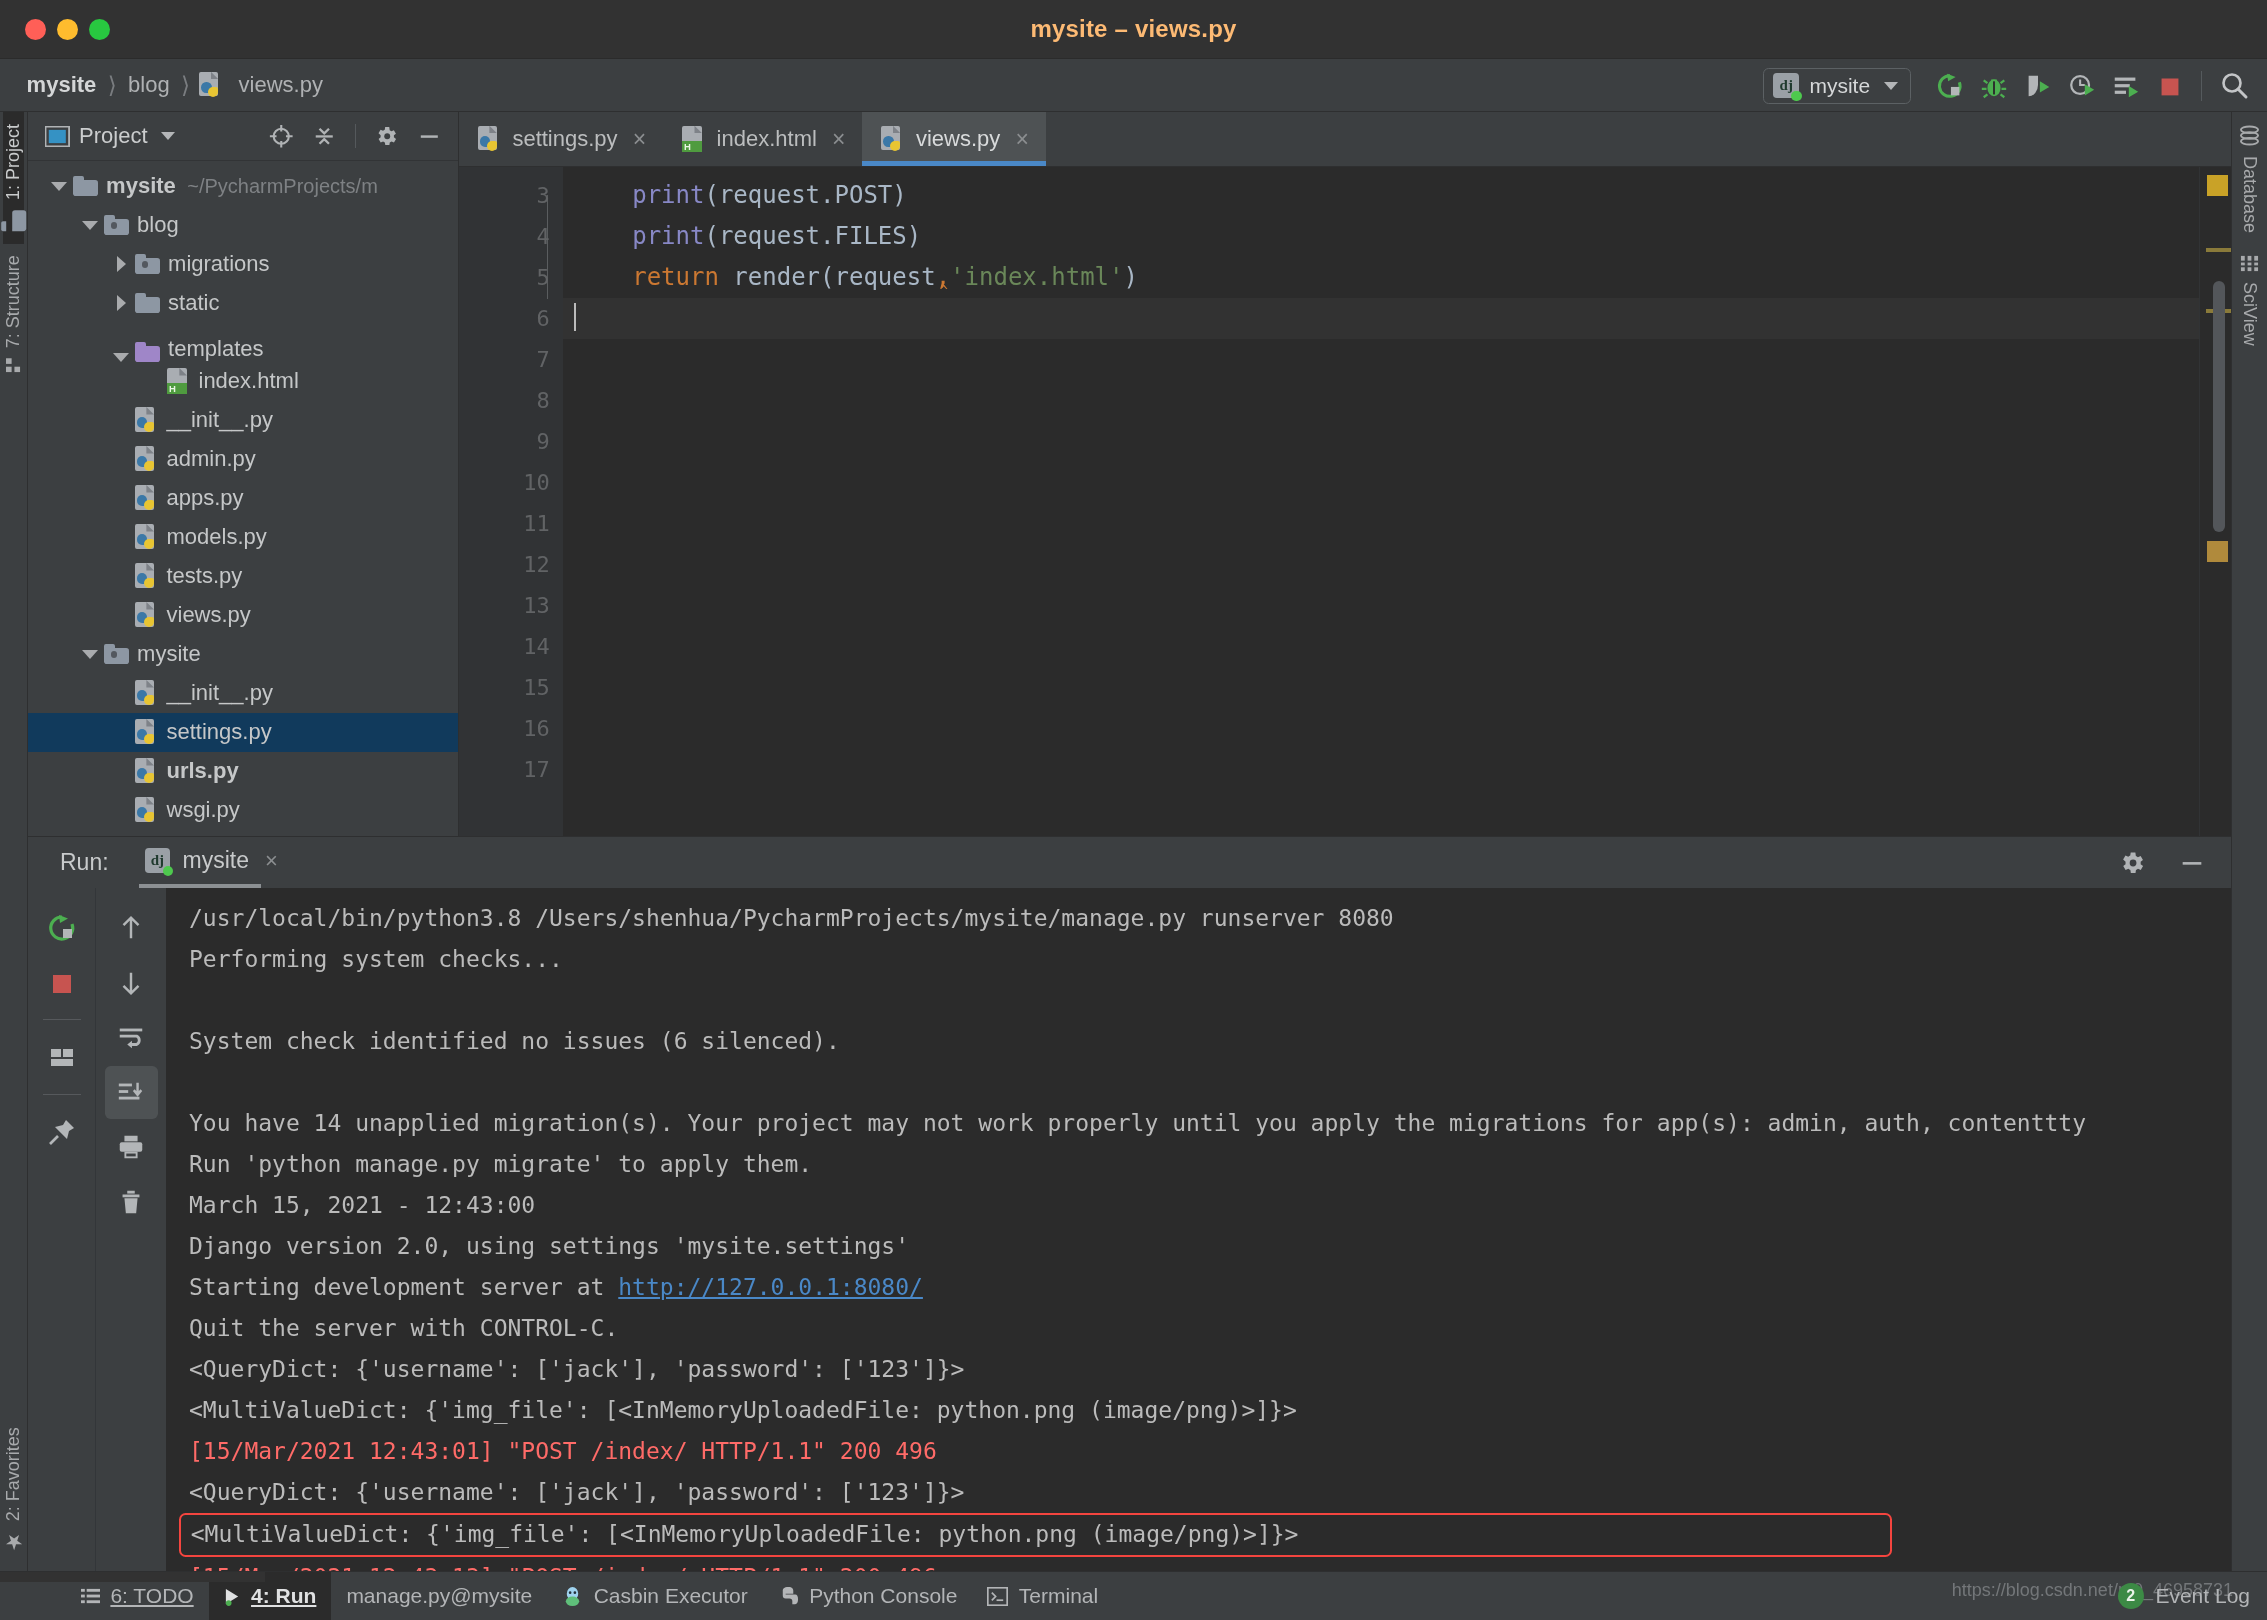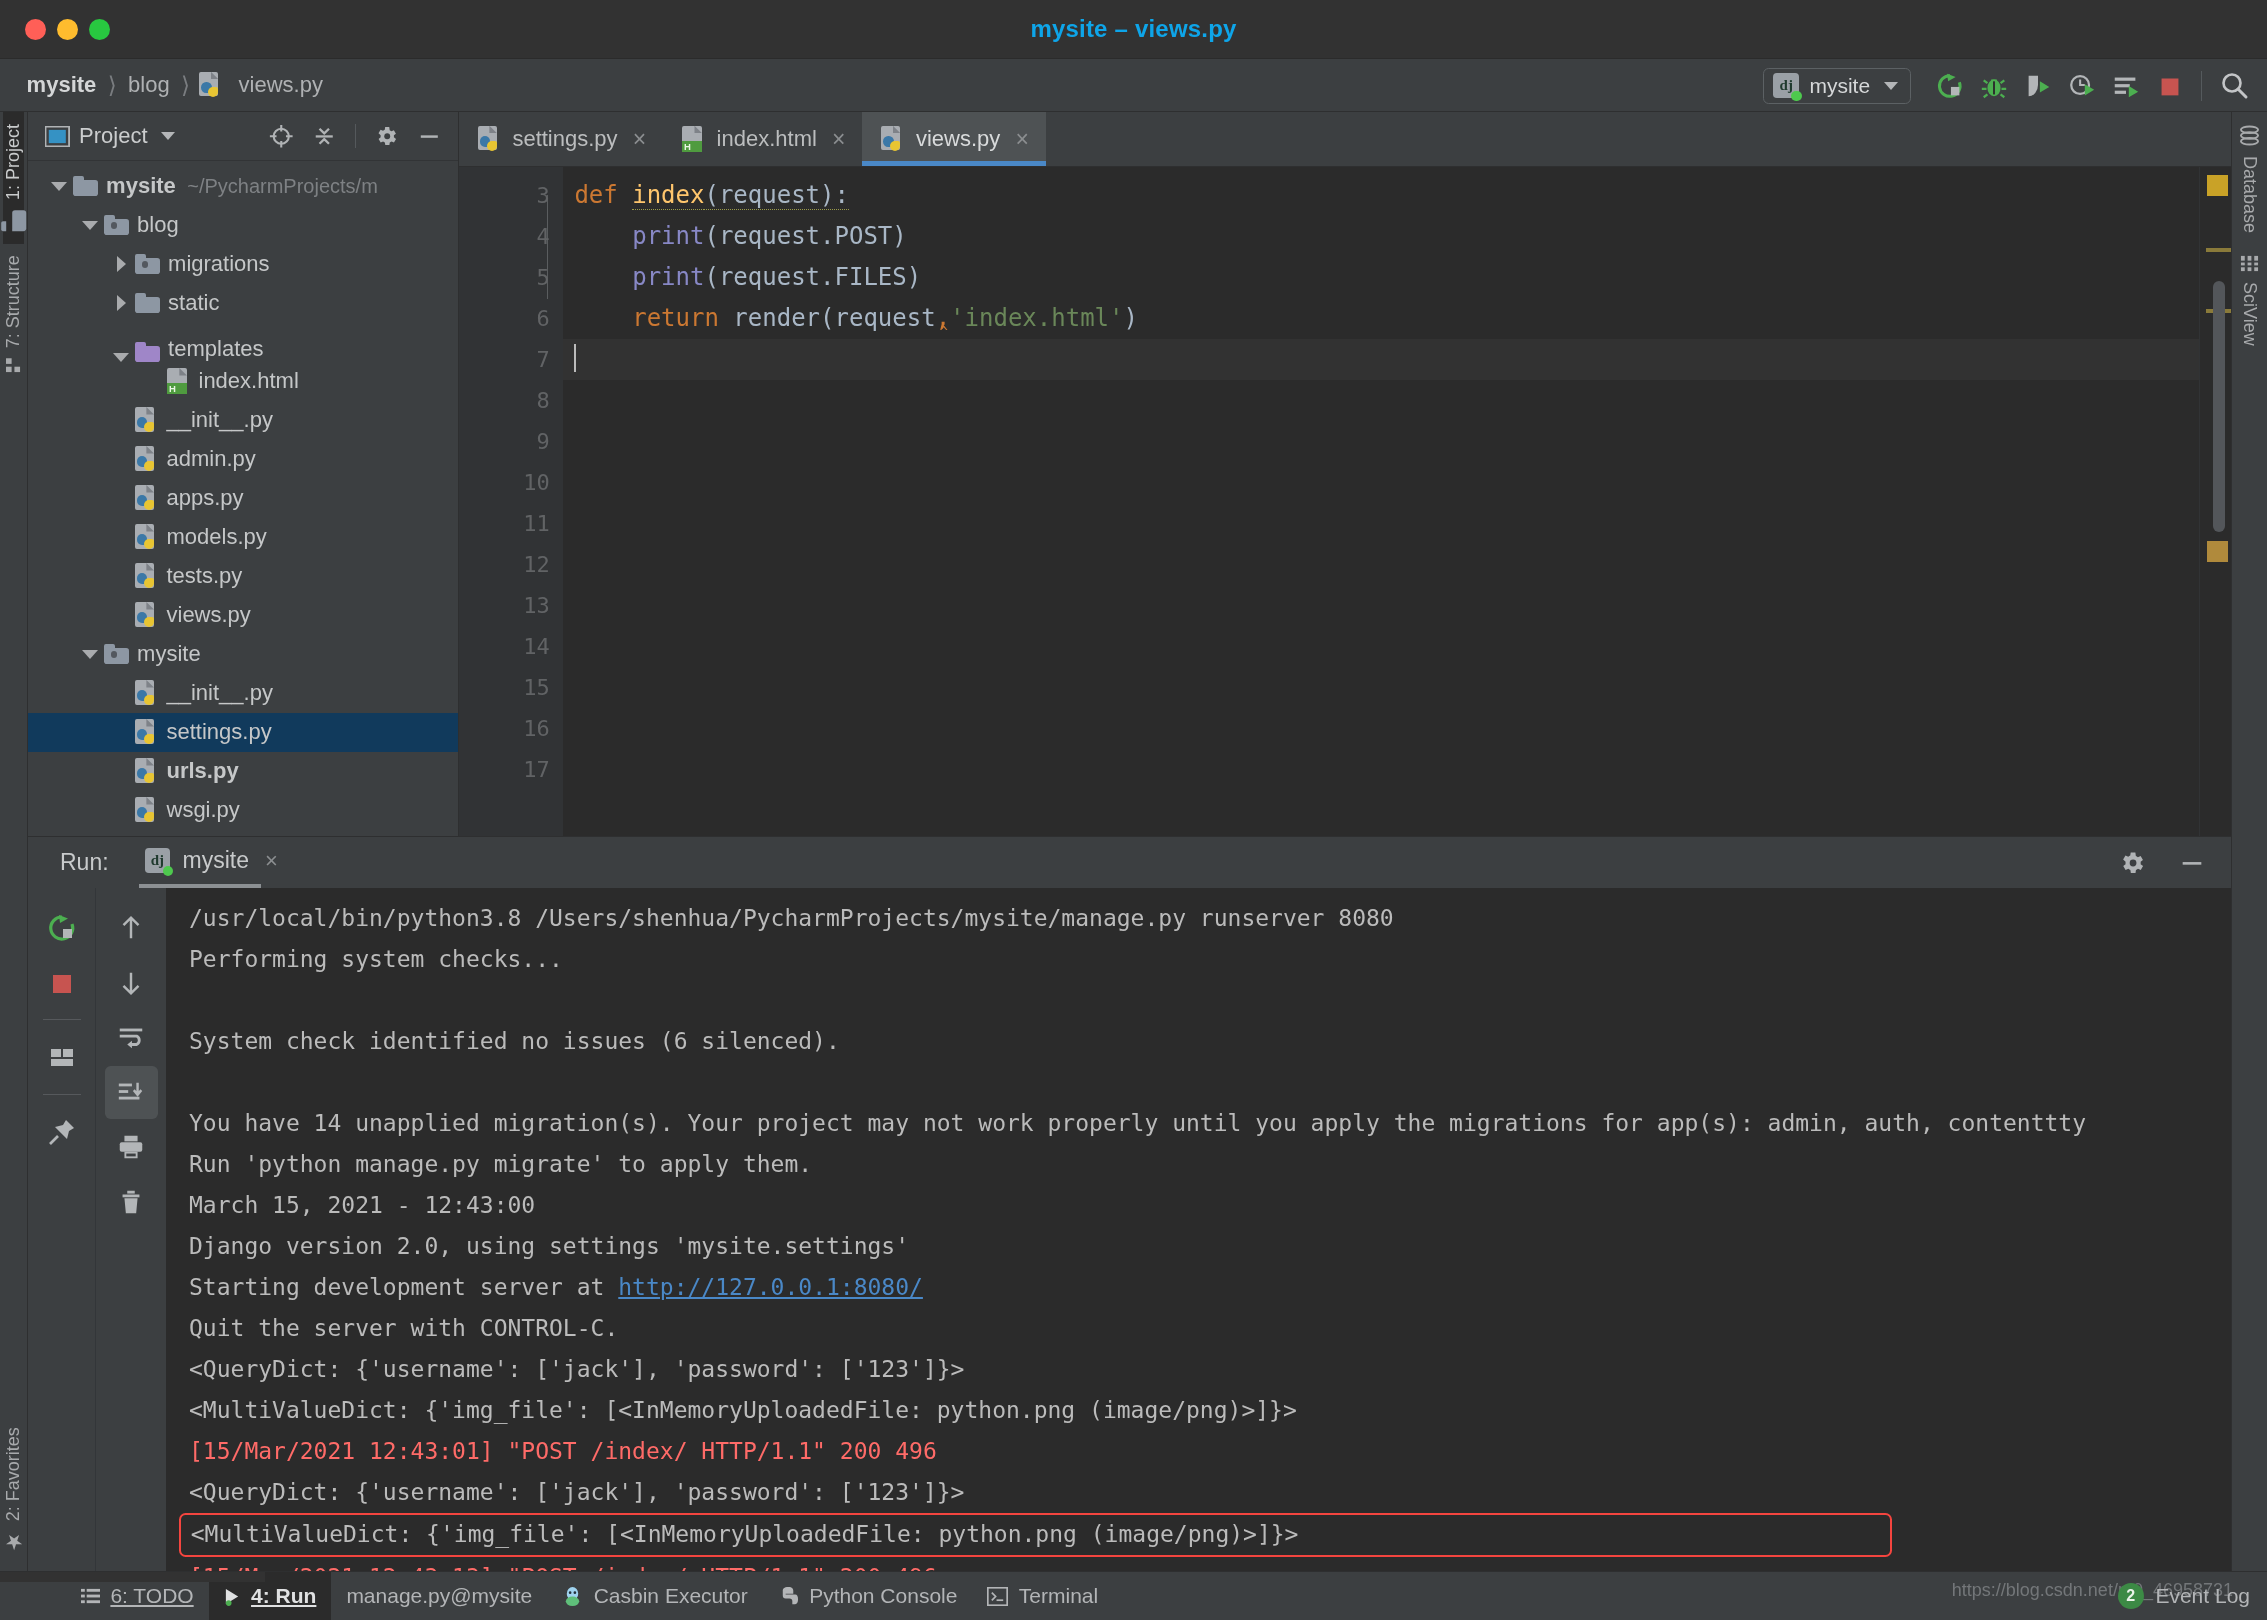--- a/index.html
+++ b/index.html
@@ -24,21 +24,21 @@
     display: flex; align-items: center;
     position: relative;
   }
   .traffic { display: flex; gap: 11.4px; padding-left: 24.6px; }
   .dot { width: 21px; height: 21px; border-radius: 50%; }
   .dot.red { background: #ff5f57; }
   .dot.yellow { background: #febc2e; }
   .dot.green { background: #28c840; }
   .window-title {
     position: absolute; left: 0; right: 0; text-align: center;
-    font-size: 24px; font-weight: bold; color: #0ea5e9;
+    font-size: 24px; font-weight: bold; color: #fdba74;
     letter-spacing: 0.2px;
     pointer-events: none;
   }
 
   
   .navbar {
     height: 53px; flex: 0 0 53px;
     background: #3c3f41;
     display: flex; align-items: center;
     border-bottom: 0.9px solid #2e2f30;
@@ -764,21 +764,20 @@
               <div class="ln">11</div>
               <div class="ln">12</div>
               <div class="ln">13</div>
               <div class="ln">14</div>
               <div class="ln">15</div>
               <div class="ln">16</div>
               <div class="ln">17</div>
             </div>
 
             <div class="code-body">
-              <div class="cl"><span class="kw">def</span> <span class="fn squig">index</span><span class="pl squig">(request):</span></div>
               <div class="cl">    <span class="bi">print</span><span class="pl">(request.POST)</span></div>
               <div class="cl">    <span class="bi">print</span><span class="pl">(request.FILES)</span></div>
               <div class="cl">    <span class="kw">return</span><span class="pl"> render(request</span><span class="comma-warn">,</span><span class="str">'index.html'</span><span class="pl">)</span></div>
               <div class="cl current"><span class="caret-bar"></span></div>
               <div class="cl"></div>
               <div class="cl"></div>
               <div class="cl"></div>
               <div class="cl"></div>
               <div class="cl"></div>
               <div class="cl"></div>

